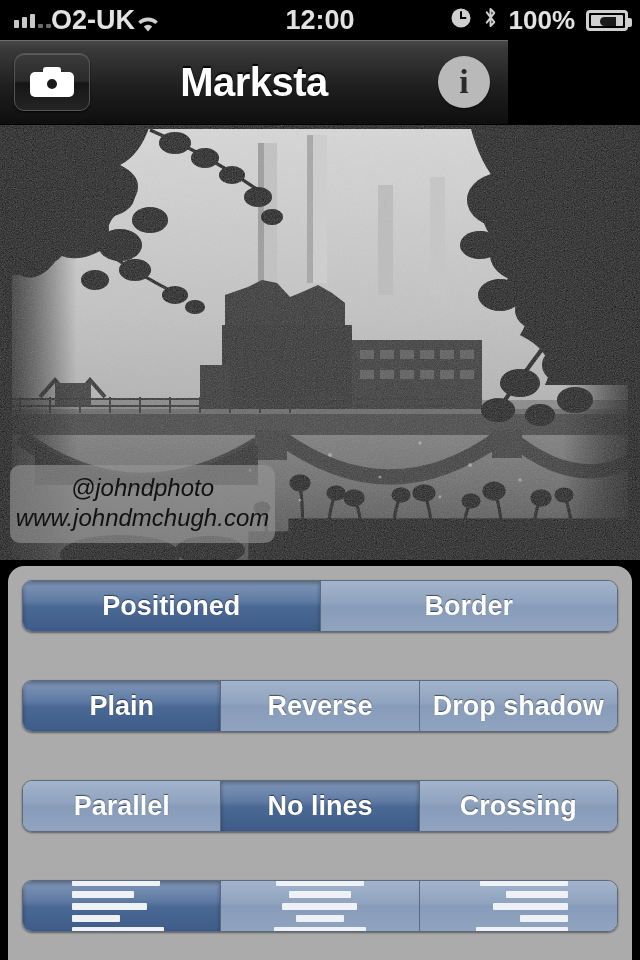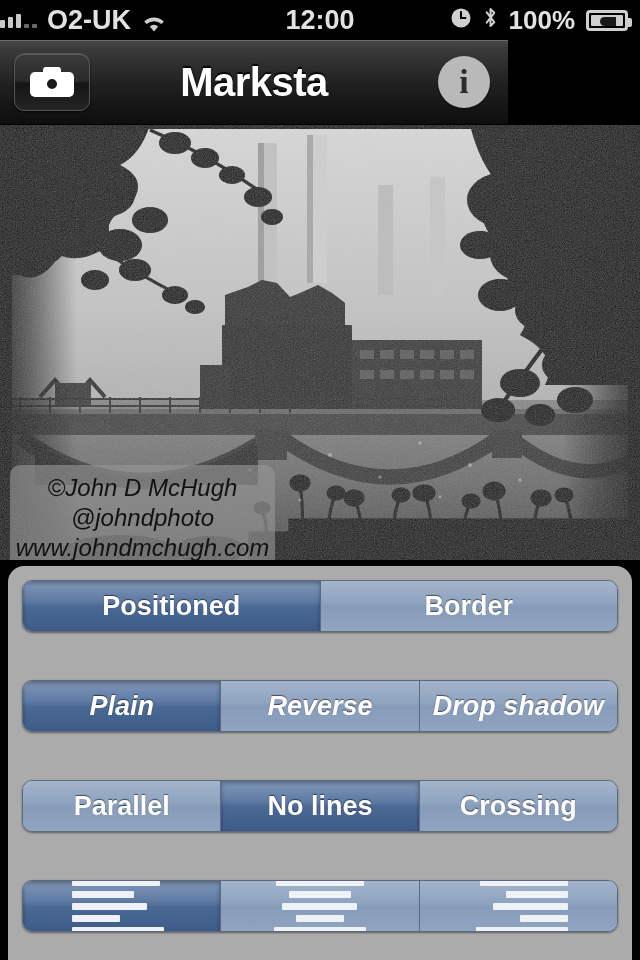--- a/index.html
+++ b/index.html
@@ -31,21 +31,21 @@
     background: #000;
     display: flex;
     align-items: center;
     color: #d9d9d9;
     font-size: 27px;
     font-weight: bold;
   }
   .sb-left {
     display: flex;
     align-items: center;
-    gap: 10px;
+    padding-left: 14px;
     flex: 0 0 auto;
   }
   .sb-center {
     position: absolute;
     left: 0; right: 0;
     text-align: center;
     font-size: 27px;
     font-weight: bold;
     letter-spacing: 0px;
     color: #e2e2e2;
@@ -217,21 +217,21 @@
     width: 596px;
     height: 52px;
     display:flex;
     border-radius: 10px;
     overflow:hidden;
     border: 1px solid #5c6a80;
     box-sizing: border-box;
     box-shadow: 0 1px 2px rgba(0,0,0,0.45), inset 0 1px 0 rgba(255,255,255,0.35);
   }
   .seg-row.r1 { top: 14px; }
-  .seg-row.r2 { top: 114px; font-style: italic; }
+  .seg-row.r2 { top: 114px; }
   .seg-row.r3 { top: 214px; }
   .seg-row.r4 { top: 314px; }
 
   .seg {
     flex: 1 1 0;
     display:flex;
     align-items:center;
     justify-content:center;
     color:#ffffff;
     font-size: 27px;
@@ -506,21 +506,20 @@
 
           <rect x="0" y="0" width="640" height="435" fill="url(#vign)"></rect>
           <rect x="0" y="0" width="12" height="435" fill="#000"></rect>
           <rect x="628" y="0" width="12" height="435" fill="#000"></rect>
           <rect x="0" y="0" width="640" height="4" fill="#000"></rect>
         </g>
       </svg>
     </div>
 
     <div class="watermark">
-      <div>©John D McHugh</div>
       <div>@johndphoto</div>
       <div>www.johndmchugh.com</div>
     </div>
   </div>
 
   <div class="panel">
 
     <div class="seg-row r1">
       <div class="seg selected">Positioned</div>
       <div class="seg">Border</div>

